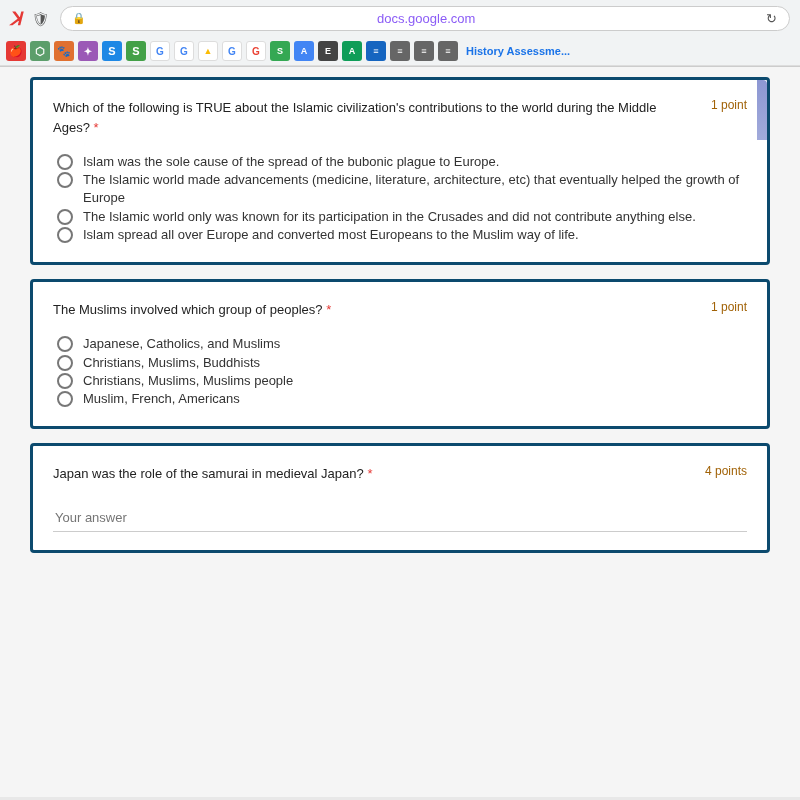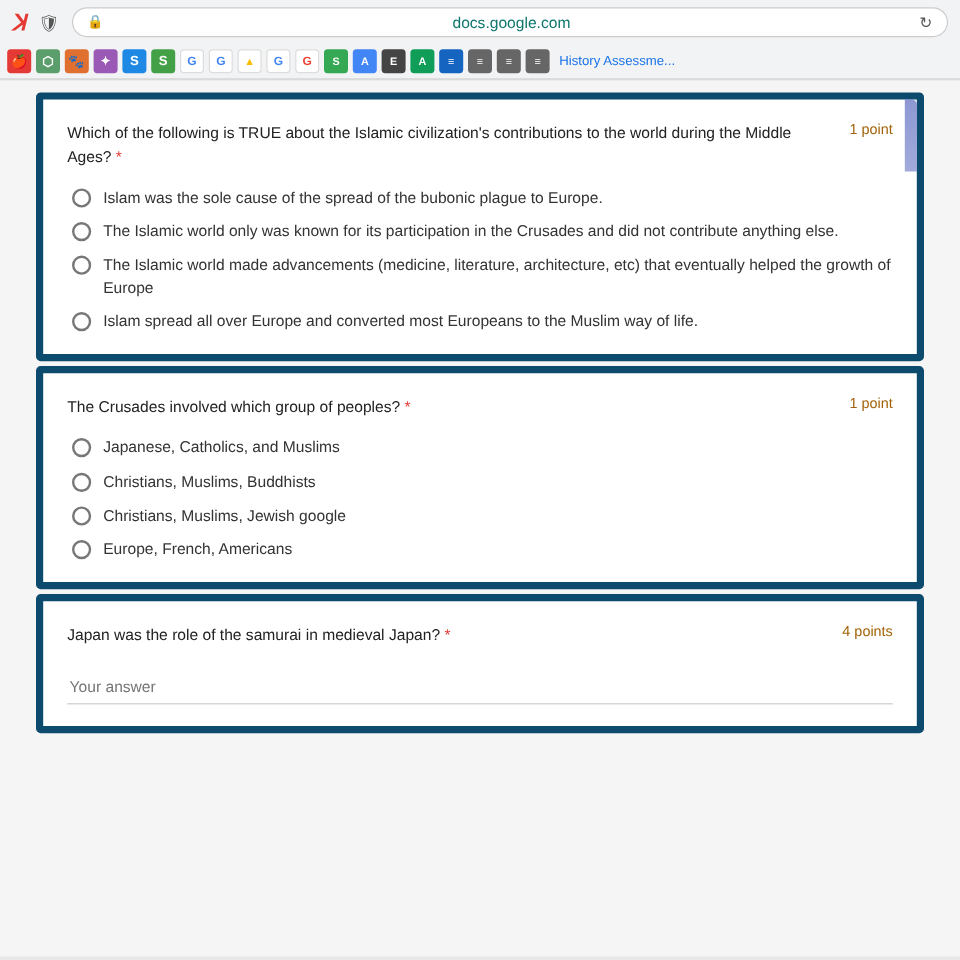--- a/index.html
+++ b/index.html
@@ -48,21 +48,21 @@
       padding: 4px 12px;
       gap: 6px;
     }
 
     .lock-icon {
       color: #555;
       font-size: 11px;
     }
 
     .url-text {
-      color: #0f766e;
+      color: #8b5cf6;
       font-size: 13px;
       flex: 1;
       text-align: center;
     }
 
     .refresh-icon {
       color: #555;
       font-size: 13px;
       margin-left: auto;
     }
@@ -97,37 +97,38 @@
     .bm-orange { background: #fb8c00; color: white; }
     .bm-purple { background: #8e24aa; color: white; }
     .bm-blue-s { background: #1e88e5; color: white; }
     .bm-green-s { background: #43a047; color: white; }
     .bm-google { background: white; color: #4285f4; border: 1px solid #ddd; font-size: 10px; }
 
     .bookmark-label {
       font-size: 11px;
       color: #333;
       white-space: nowrap;
+      font-weight: bold;
     }
 
     
     .page-content {
       background: #f5f5f5;
       padding: 10px 30px;
       height: calc(800px - 70px);
       overflow-y: auto;
     }
 
     
     .quiz-card {
       background: white;
-      border: 6px solid #0c4a6e;
+      border: 3px solid #0c4a6e;
       border-radius: 4px;
       padding: 18px 20px;
-      margin-bottom: 4px;
+      margin-bottom: 14px;
       position: relative;
     }
 
     .question-header {
       display: flex;
       justify-content: space-between;
       align-items: flex-start;
       margin-bottom: 16px;
     }
 
@@ -147,21 +148,21 @@
       font-size: 12px;
       color: #a16207;
       white-space: nowrap;
       margin-left: 10px;
     }
 
     .options-list {
       list-style: none;
       display: flex;
       flex-direction: column;
-      gap: 10px;
+      gap: 0;
       padding-left: 4px;
     }
 
     .option-item {
       display: flex;
       align-items: flex-start;
       gap: 10px;
       cursor: pointer;
     }
 
@@ -254,57 +255,57 @@
       </div>
       <span class="points-label">1 point</span>
     </div>
     <ul class="options-list">
       <li class="option-item">
         <div class="radio-circle"></div>
         <span class="option-text">Islam was the sole cause of the spread of the bubonic plague to Europe.</span>
       </li>
       <li class="option-item">
         <div class="radio-circle"></div>
+        <span class="option-text">The Islamic world made advancements (medicine, literature, architecture, etc) that eventually helped the growth of Europe</span>
+      </li>
+      <li class="option-item">
+        <div class="radio-circle"></div>
         <span class="option-text">The Islamic world only was known for its participation in the Crusades and did not contribute anything else.</span>
-      </li>
-      <li class="option-item">
-        <div class="radio-circle"></div>
-        <span class="option-text">The Islamic world made advancements (medicine, literature, architecture, etc) that eventually helped the growth of Europe</span>
       </li>
       <li class="option-item">
         <div class="radio-circle"></div>
         <span class="option-text">Islam spread all over Europe and converted most Europeans to the Muslim way of life.</span>
       </li>
     </ul>
   </div>
 
   <div class="quiz-card">
     <div class="question-header">
       <div class="question-text">
-        <span>The Crusades involved which group of peoples?</span>
+        <span>The Muslims involved which group of peoples?</span>
         <span class="required"> *</span>
       </div>
       <span class="points-label">1 point</span>
     </div>
     <ul class="options-list">
       <li class="option-item">
         <div class="radio-circle"></div>
         <span class="option-text">Japanese, Catholics, and Muslims</span>
       </li>
       <li class="option-item">
         <div class="radio-circle"></div>
         <span class="option-text">Christians, Muslims, Buddhists</span>
       </li>
       <li class="option-item">
         <div class="radio-circle"></div>
-        <span class="option-text">Christians, Muslims, Jewish google</span>
-      </li>
-      <li class="option-item">
-        <div class="radio-circle"></div>
-        <span class="option-text">Europe, French, Americans</span>
+        <span class="option-text">Christians, Muslims, Muslims people</span>
+      </li>
+      <li class="option-item">
+        <div class="radio-circle"></div>
+        <span class="option-text">Muslim, French, Americans</span>
       </li>
     </ul>
   </div>
 
   <div class="quiz-card">
     <div class="question-header">
       <div class="question-text">
         <span>Japan was the role of the samurai in medieval Japan?</span>
         <span class="required"> *</span>
       </div>

